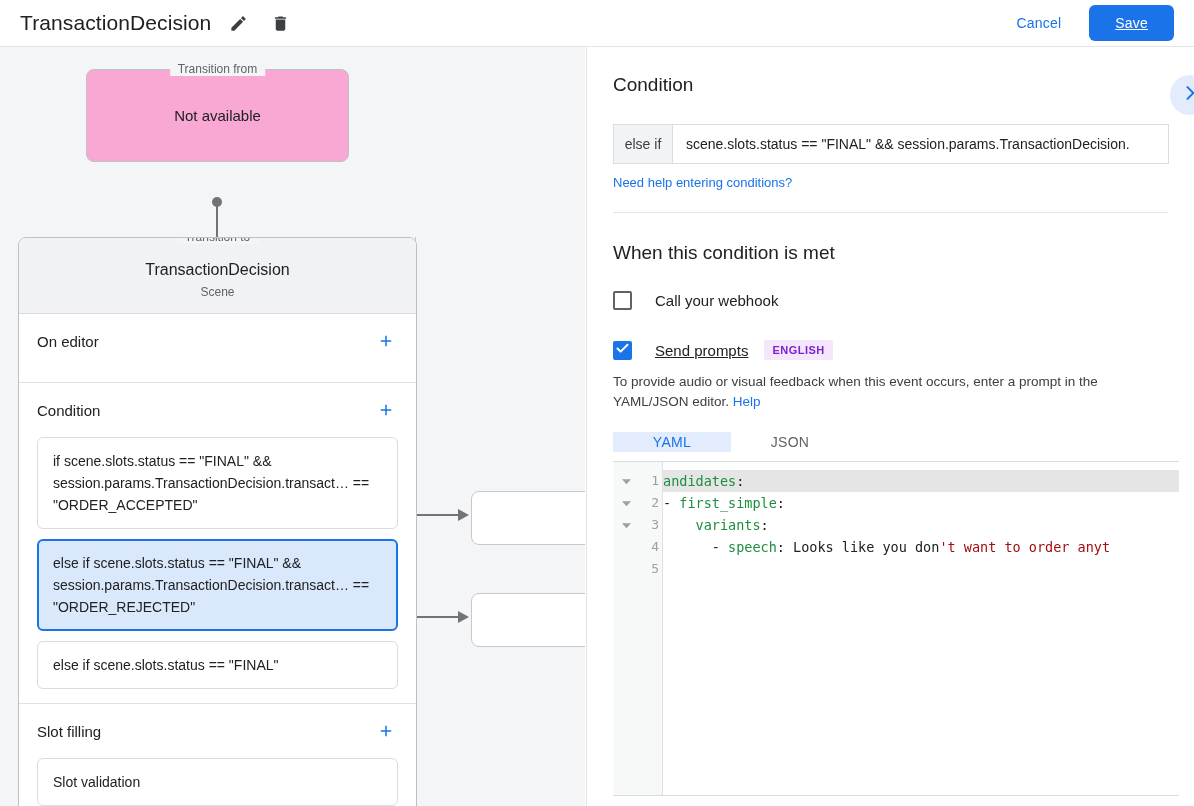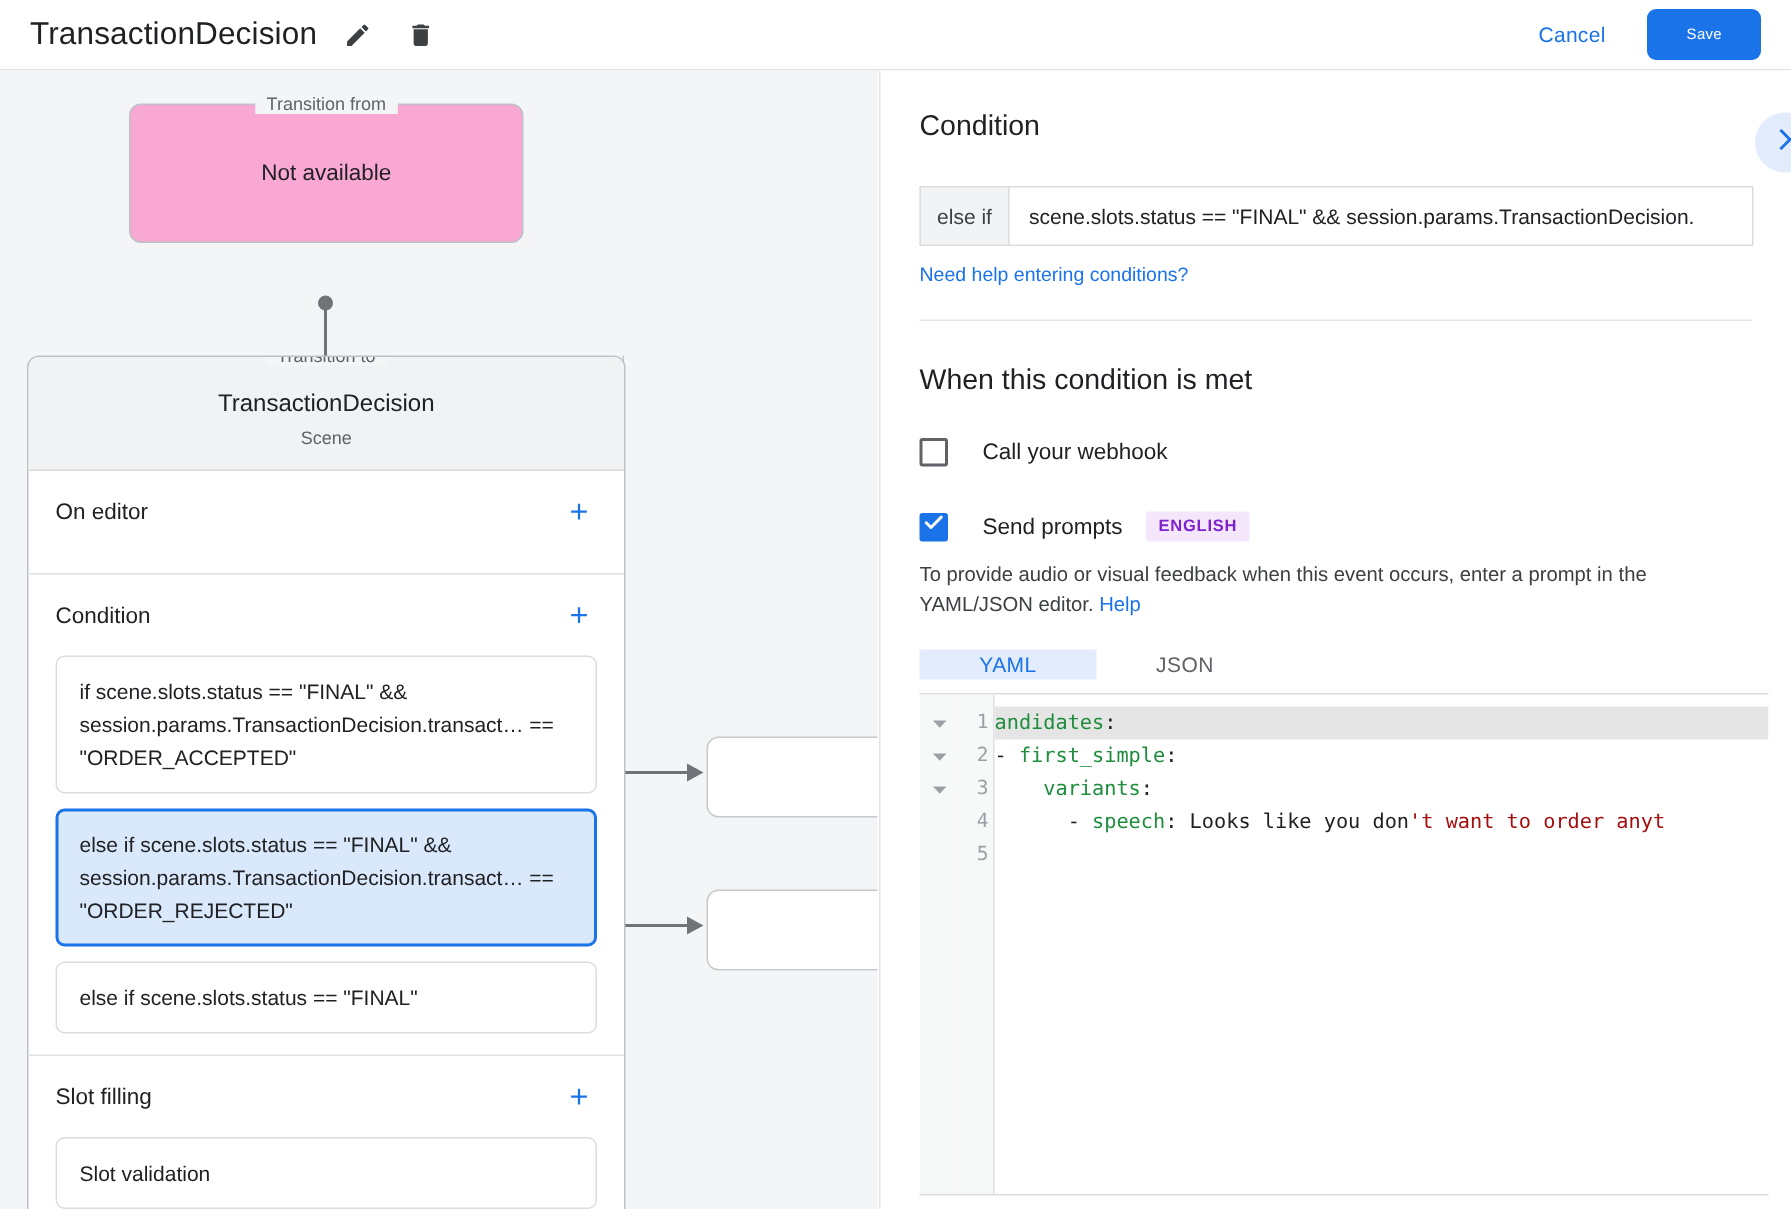--- a/index.html
+++ b/index.html
@@ -34,23 +34,23 @@
   .icon-btn svg { display: block; }
   #topbar-right {
     margin-left: auto; display: flex; padding-right: 20px;
   }
   #cancel-btn {
     font-size: 14px; font-weight: 500; color: #1a73e8; letter-spacing: .2px;
     background: transparent; border: none; cursor: pointer;
     padding: 9px 16px; border-radius: 4px;
   }
   #save-btn {
-    font-size: 10px; font-weight: 500; color: #fff; letter-spacing: .2px;
+    font-size: 14px; font-weight: 500; color: #fff; letter-spacing: .2px;
     background: #1a73e8; border: none; cursor: pointer;
-    padding: 10px 26px; border-radius: 6px; margin-left: 12px;
+    padding: 10px 26px; border-radius: 6px; margin-left: 12px; text-decoration: underline;
   }
 
   
   #graph {
     position: absolute; left: 0; top: 47px; width: 585px; height: 759px;
     background: #f4f5f7; overflow: hidden;
   }
 
   .node-box {
     position: absolute;
@@ -381,21 +381,21 @@
     </div>
 
     <div class="check-row" style="margin-top:30px;">
       <div class="cbox checked">
         <span>
           <svg width="15" height="15" viewBox="0 0 24 24" fill="none" stroke="#fff" stroke-width="3.2" stroke-linecap="round" stroke-linejoin="round">
               <polyline points="20 6 9 17 4 12"></polyline>
             </svg>
         </span>
       </div>
-      <span class="check-label" style="font-weight:500;">Send prompts</span>
+      <span class="check-label" style="font-weight:500;text-decoration:underline;">Send prompts</span>
       <span class="lang-badge">ENGLISH</span>
     </div>
 
     <div id="prompt-desc">
       <span>To provide audio or visual feedback when this event occurs, enter a prompt in the YAML/JSON editor.</span>
       <a>Help</a>
     </div>
 
     <div id="editor-tabs">
       <div class="etab active">YAML</div>

